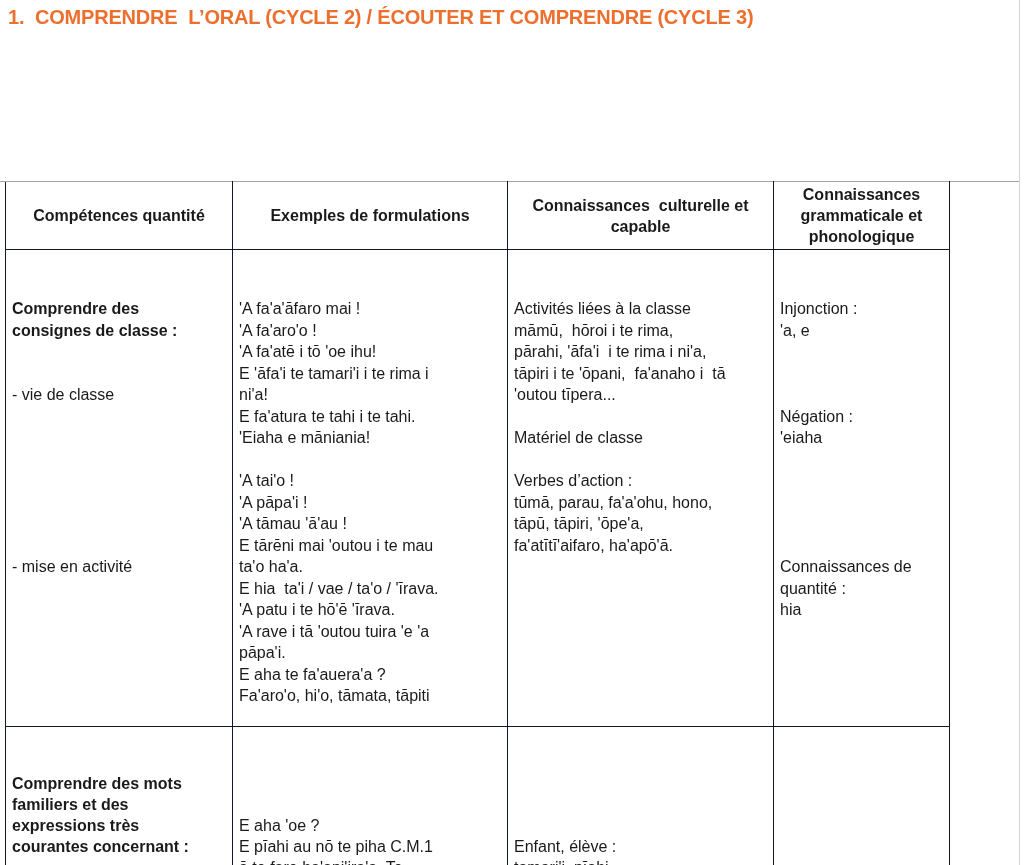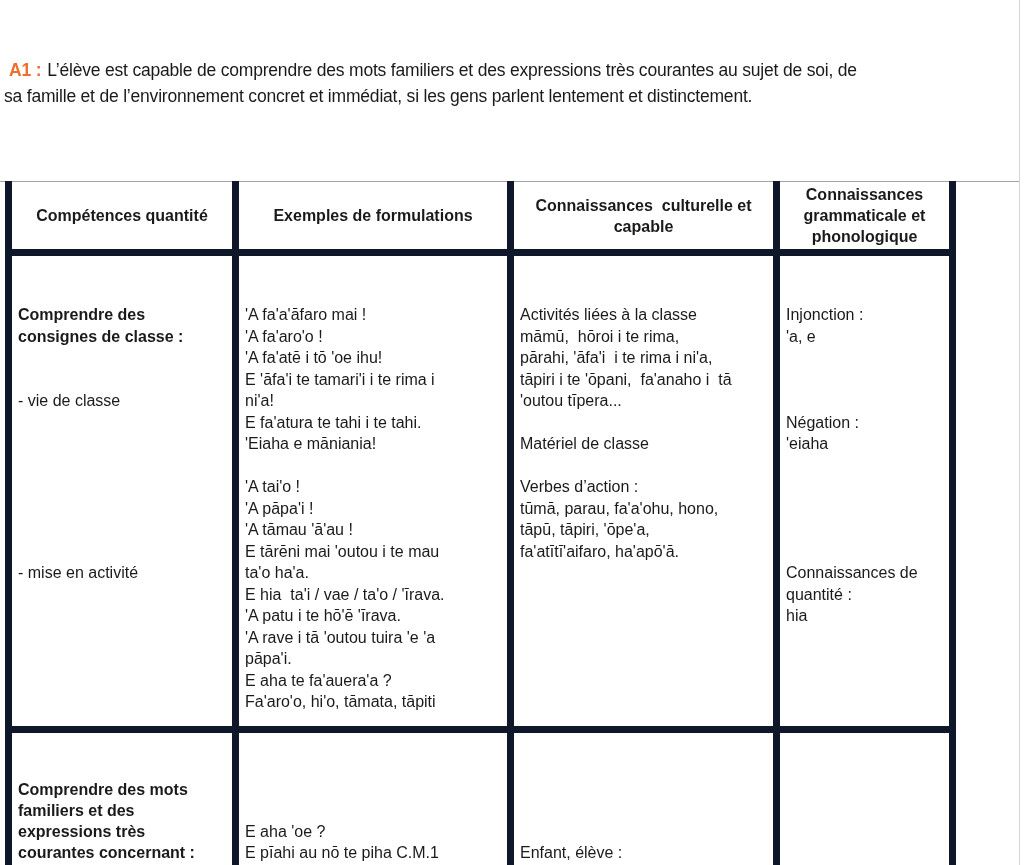--- a/index.html
+++ b/index.html
@@ -20,21 +20,21 @@
   .para-a1{top:57px;text-indent:5px;}
   .para-a2{top:131px;font-style:italic;}
   .lbl{font-weight:bold;margin-right:6px;}
   .pagebreak-line{position:absolute;left:0;top:181px;width:1020px;height:1px;background:#a3a3a3;}
   .pageedge-line{position:absolute;left:1019px;top:0;width:1px;height:865px;background:#d6d6d6;}
   table.comp{
     position:absolute;left:5px;top:181px;width:944px;
     border-collapse:collapse;table-layout:fixed;
   }
   table.comp th, table.comp td{
-    border:7px solid #0f172a;
+    border:1px solid #0f172a;
     font-family:"Liberation Sans",sans-serif;
     white-space:pre-wrap;overflow:hidden;
   }
   table.comp th{
     border-top:1px solid #a3a3a3;
     font-size:16px;font-weight:bold;line-height:21px;
     text-align:center;vertical-align:middle;height:67px;padding:0 4px;
   }
   table.comp td{
     font-size:16px;vertical-align:top;padding:5px 4px 0 6px;
@@ -44,23 +44,22 @@
   tr.row-2{height:200px;}
   tr.row-2 td{line-height:21px;padding-top:4px;}
   td.c1{padding-left:4px;}
   .cell-heading{font-weight:bold;}
 </style>
 </head>
 <body>
 
 <div class="page">
 
+  <h1 class="title" style="color: rgb(237, 111, 46);">1.  COMPRENDRE  L’ORAL (CYCLE 2) / ÉCOUTER ET COMPRENDRE (CYCLE 3)</h1>
 
-  <p class="para para-a1"><span class="lbl" style="color: rgb(237, 111, 46);">A1 :</span><span class="pre">L’élève est capable de comprendre des mots familiers et des expressions très courantes au sujet de soi, de
-sa famille et de l’environnement concret et immédiat, si les gens parlent lentement et distinctement.</span></p>
 
 
   <div class="pagebreak-line"></div>
   <div class="pageedge-line"></div>
 
   <table class="comp">
     <colgroup>
       <col style="width:227px">
       <col style="width:275px">
       <col style="width:266px">

